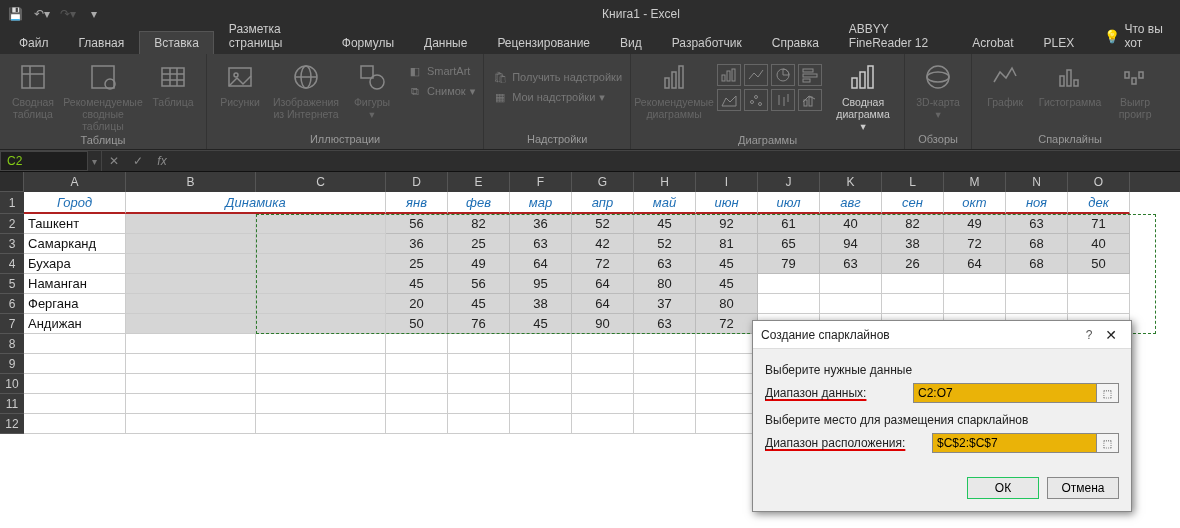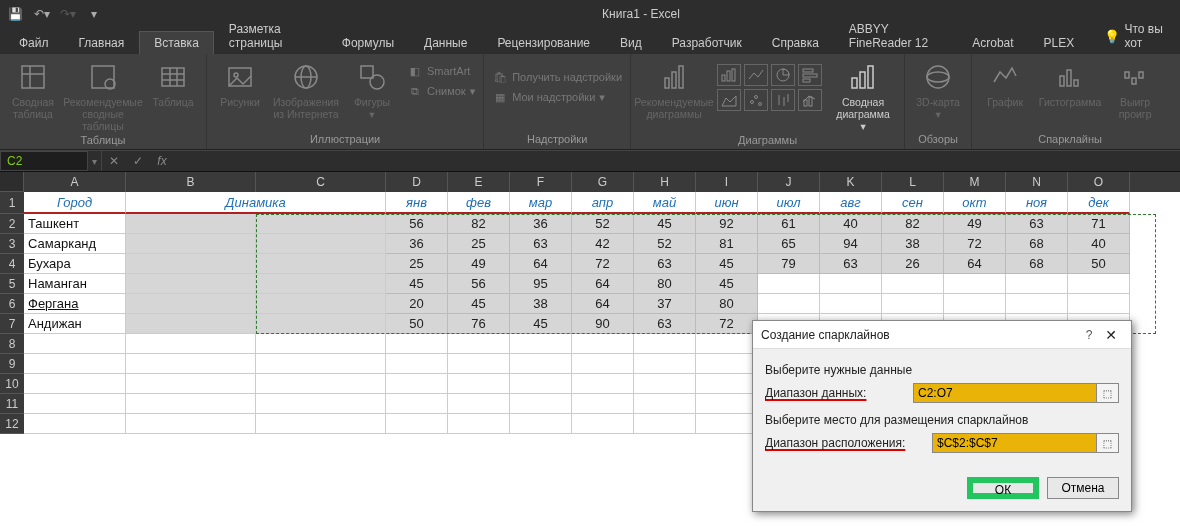--- a/index.html
+++ b/index.html
@@ -74,21 +74,21 @@
   .dlg-body { padding: 10px 12px 6px 12px; }
   .dlg-row { display: flex; align-items: center; gap: 8px; margin: 6px 0 10px 0; }
   .dlg-label { width: 140px; }
   .dlg-label.underlined { text-decoration: underline; text-decoration-color: #d00; text-decoration-thickness: 2px; text-underline-offset:2px;}
   .dlg-input-wrap { flex: 1; display: flex; }
   .dlg-input { flex: 1; border: 1px solid #888; padding: 2px 4px; font-size: 12px; height: 20px; background:#eab308;}
   .dlg-pick { width: 22px; height: 20px; border: 1px solid #888; border-left: none; background: #f4f4f4; display: flex; align-items: center; justify-content: center; font-size: 10px; cursor: pointer; }
   .dlg-section { margin: 4px 0 2px 0; }
   .dlg-buttons { display: flex; justify-content: flex-end; gap: 8px; padding: 8px 12px 12px 0; }
   .dlg-btn { min-width: 72px; height: 22px; border: 1px solid #888; background: #e8e8e8; font-size: 12px; cursor: pointer; }
-  .dlg-btn.primary { border: 6px solid #22c55e; }
+  .dlg-btn.primary { border: 1px solid #22c55e; }
 </style>
 </head>
 <body>
 
 <div class="titlebar">
   <div class="qat">
     <div class="qat-btn">💾</div>
     <div class="qat-btn">↶▾</div>
     <div class="qat-btn disabled">↷▾</div>
     <div class="qat-btn">▾</div>
@@ -460,21 +460,21 @@
         <div class="cell num" style="width: 62px;">80</div>
         <div class="cell num" style="width: 62px;">45</div>
         <div class="cell " style="width: 62px;"></div>
         <div class="cell " style="width: 62px;"></div>
         <div class="cell " style="width: 62px;"></div>
         <div class="cell " style="width: 62px;"></div>
         <div class="cell " style="width: 62px;"></div>
         <div class="cell " style="width: 62px;"></div>
       </div>
       <div class="row ">
-        <div class="cell city" style="width: 102px; text-decoration: underline;">Фергана</div>
+        <div class="cell city" style="width: 102px;">Фергана</div>
         <div class="cell sel" style="width: 130px;"></div>
         <div class="cell sel" style="width: 130px;"></div>
         <div class="cell num" style="width: 62px;">20</div>
         <div class="cell num" style="width: 62px;">45</div>
         <div class="cell num" style="width: 62px;">38</div>
         <div class="cell num" style="width: 62px;">64</div>
         <div class="cell num" style="width: 62px;">37</div>
         <div class="cell num" style="width: 62px;">80</div>
         <div class="cell " style="width: 62px;"></div>
         <div class="cell " style="width: 62px;"></div>

